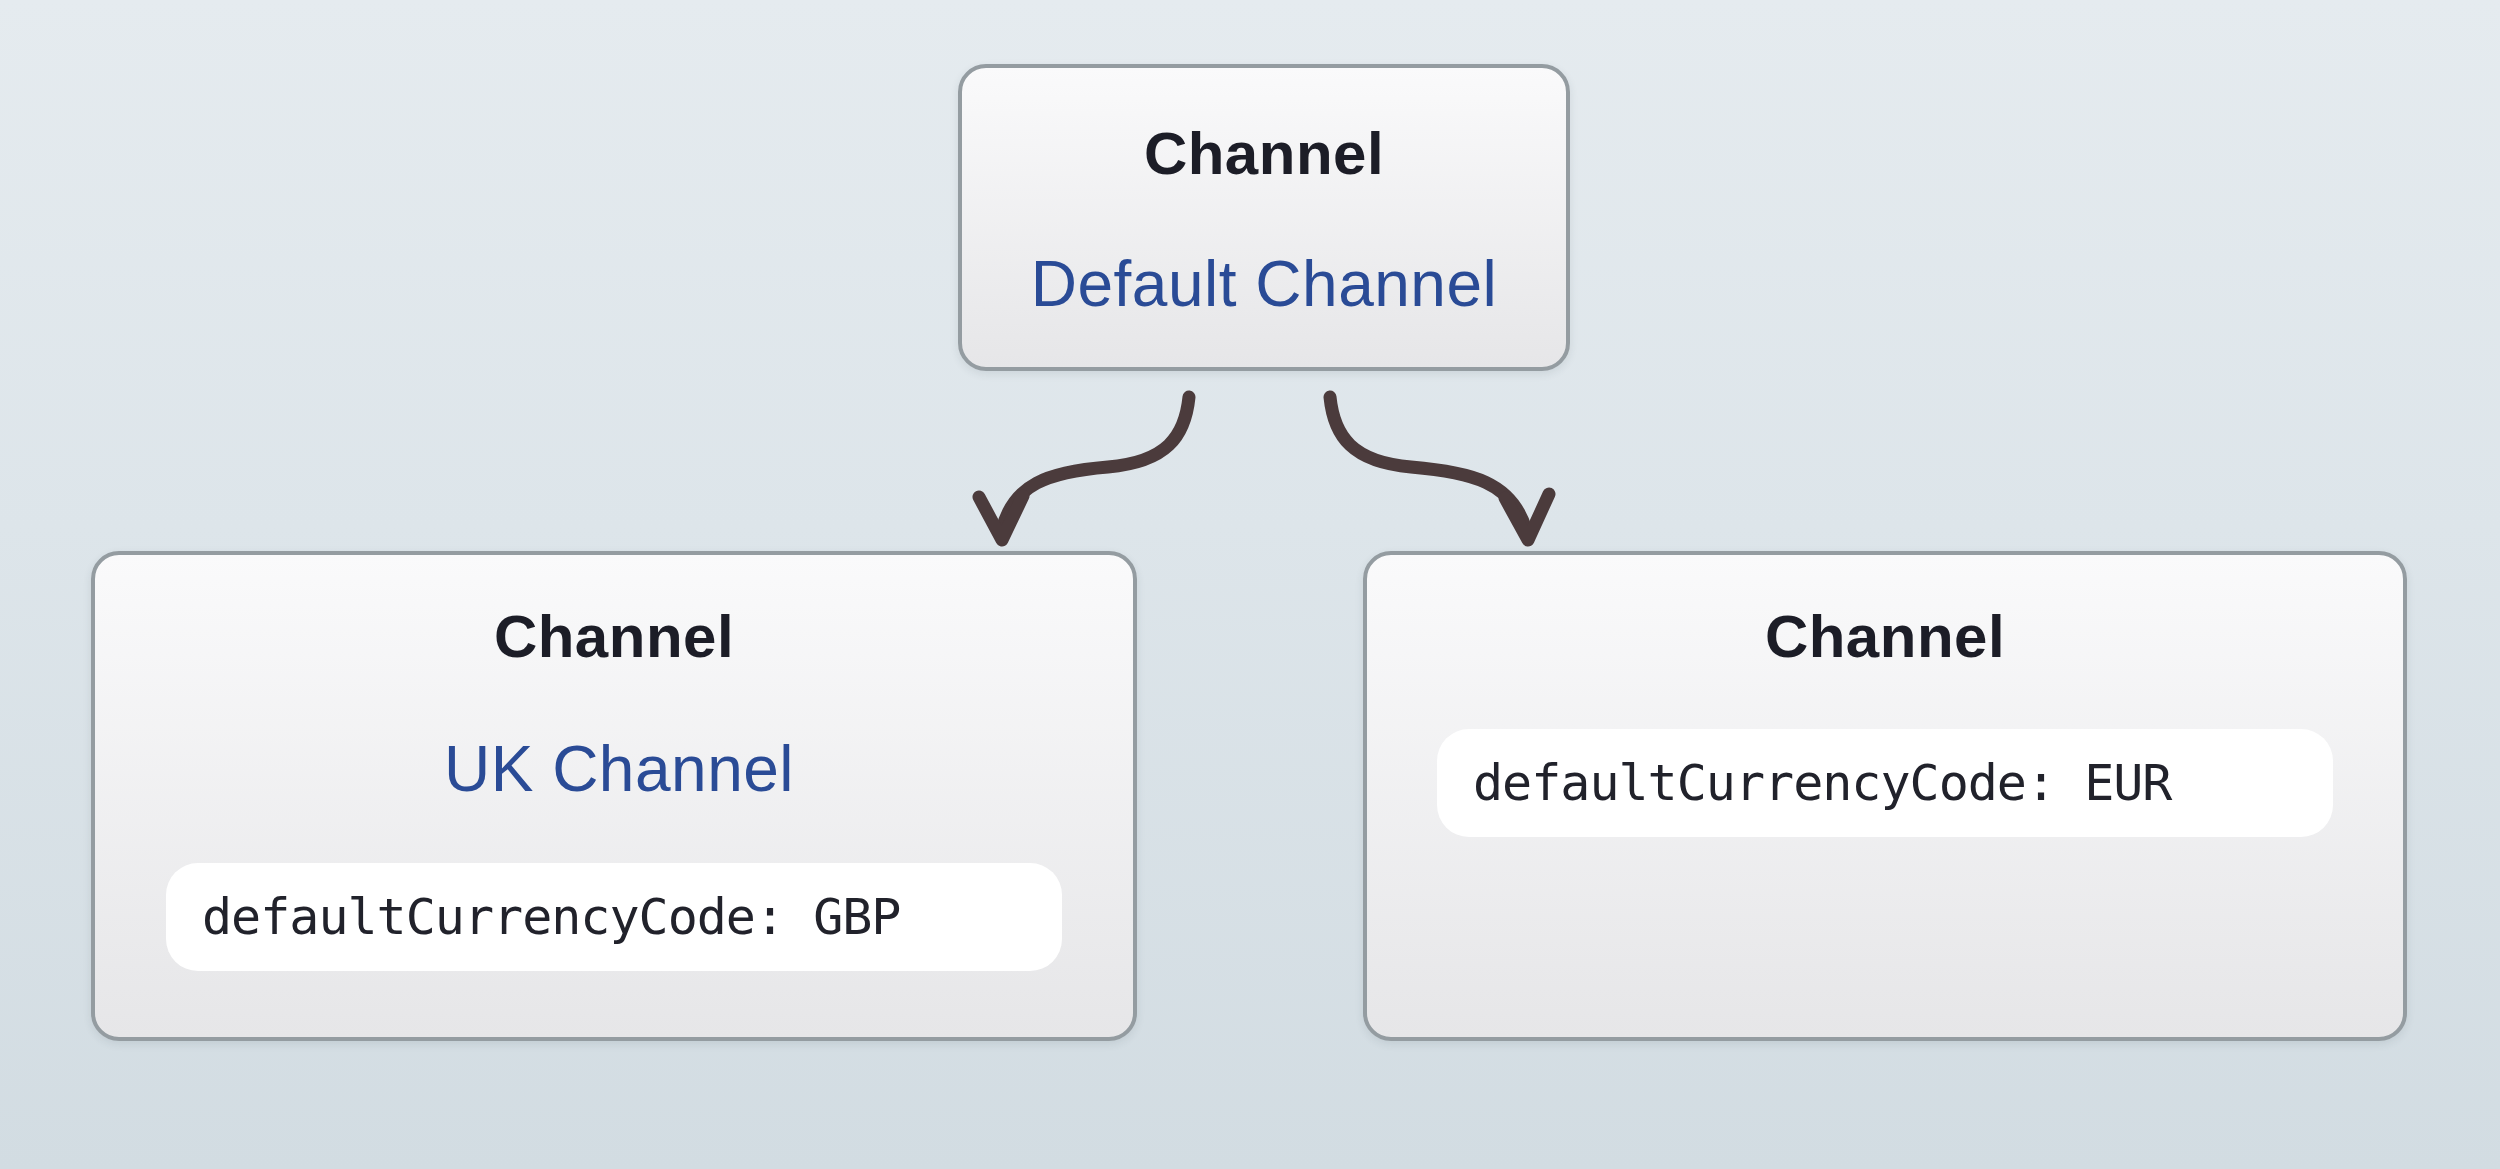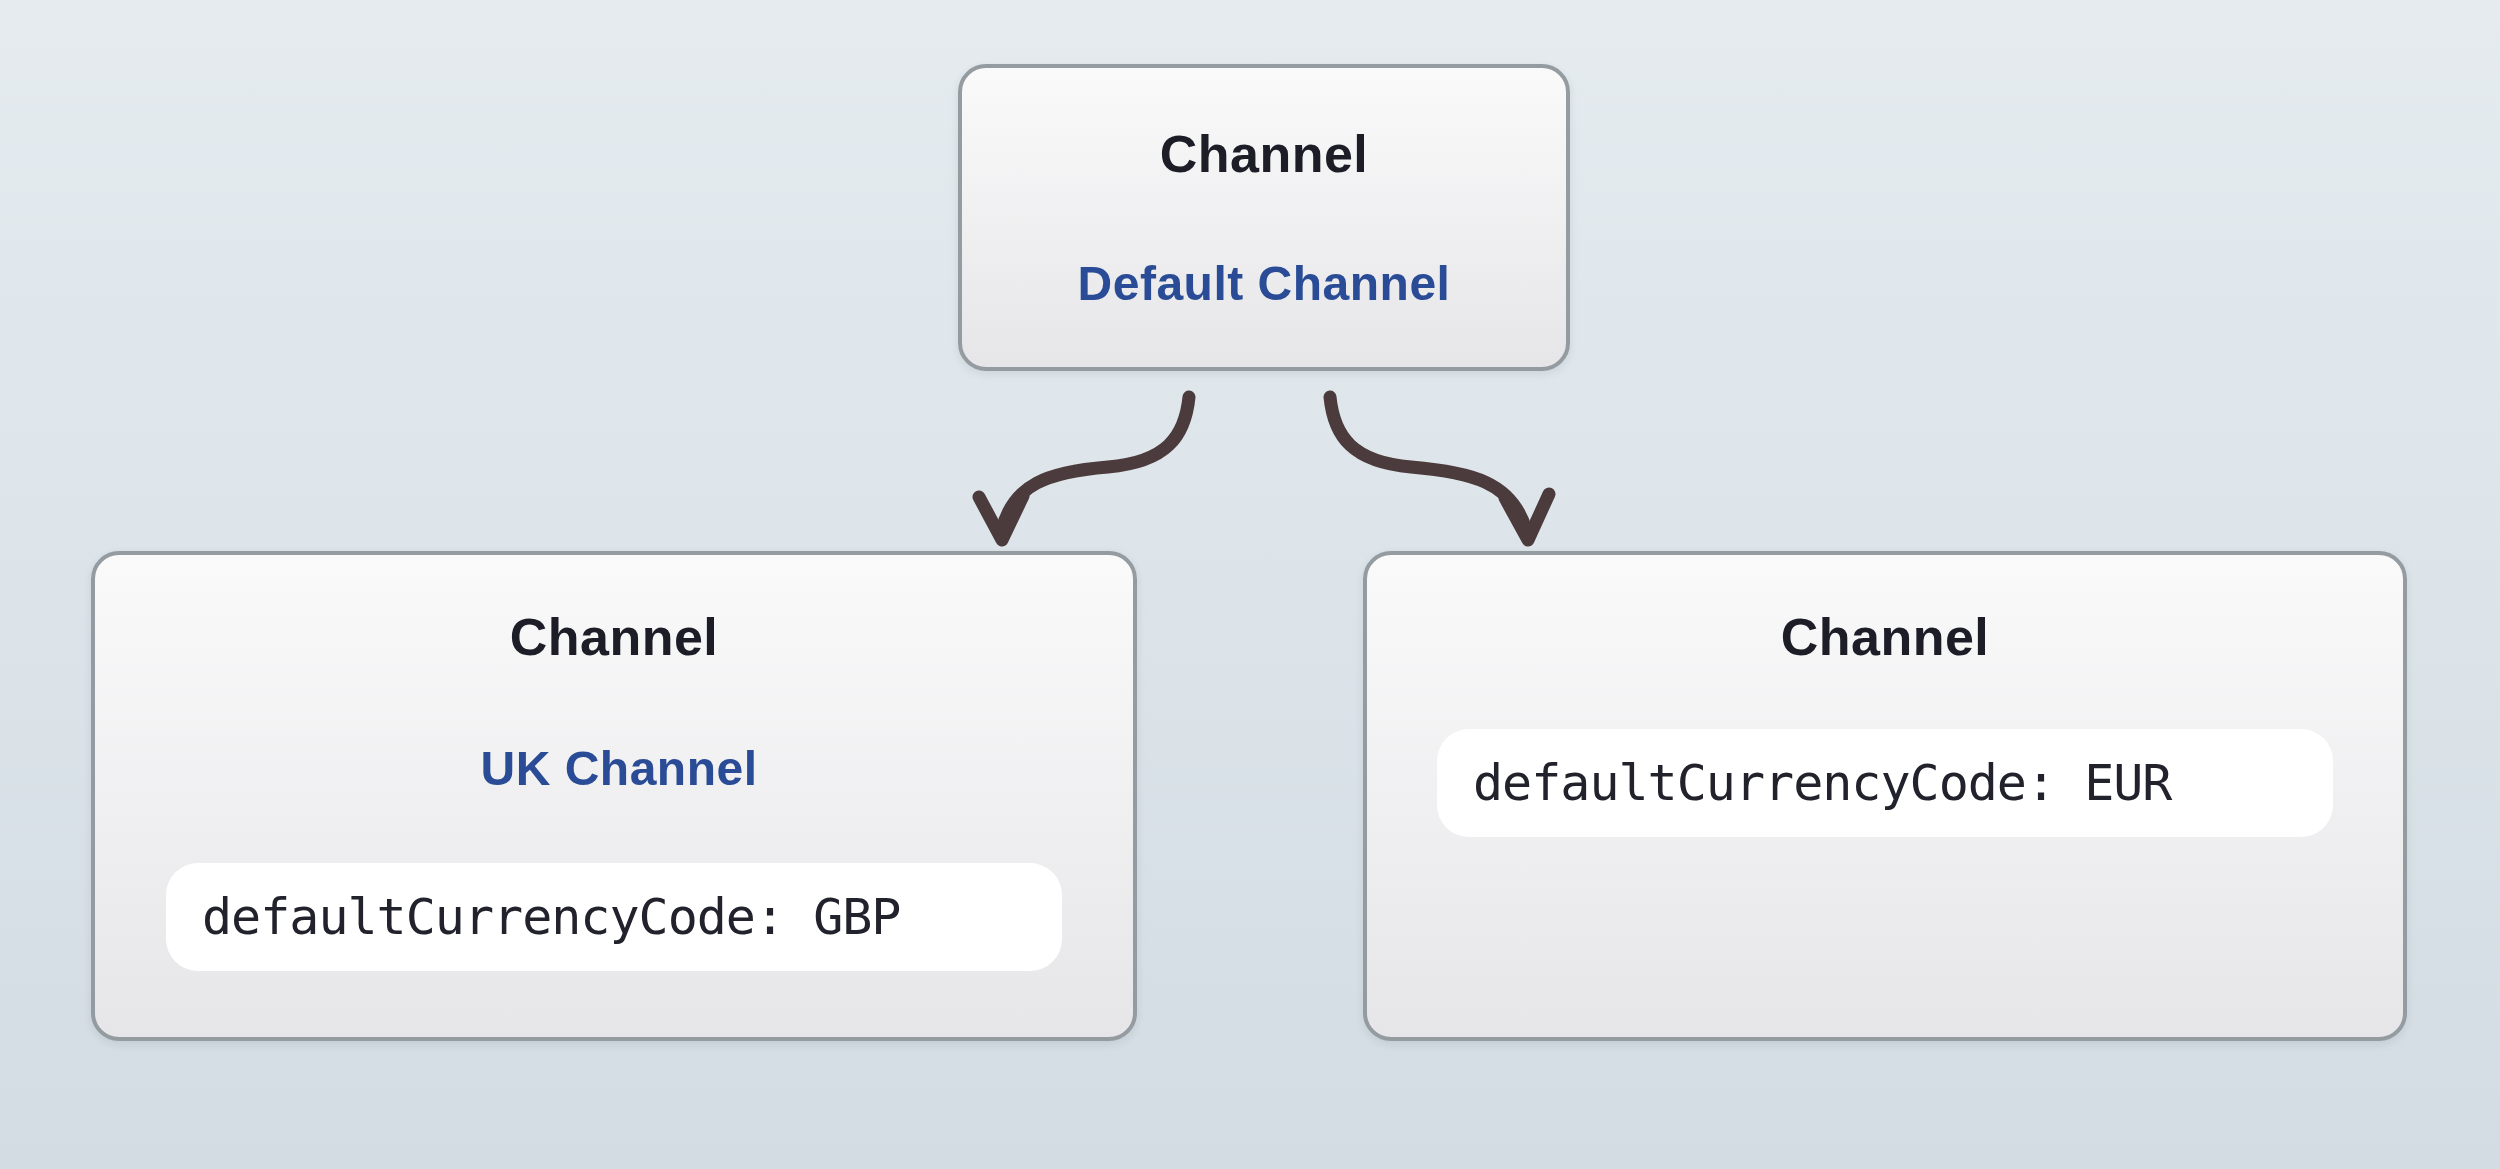--- a/index.html
+++ b/index.html
@@ -34,31 +34,31 @@
     box-shadow: 0 3px 8px rgba(40, 55, 65, 0.10);
     display: flex;
     flex-direction: column;
     align-items: center;
   }
   .node-top  { left: 958px;  top: 64px;  width: 612px;  height: 307px; padding-top: 44px; }
   .node-left { left: 91px;   top: 551px; width: 1046px; height: 490px; padding-top: 40px; }
   .node-right{ left: 1363px; top: 551px; width: 1044px; height: 490px; padding-top: 40px; }
 
   .node-type {
-    font-size: 52px;
+    font-size: 60px;
     line-height: 84px;
     font-weight: 700;
     color: var(--type-text);
     letter-spacing: 0.5px;
   }
   .node-name {
     margin-top: 44px;
-    font-size: 48px;
+    font-size: 64px;
     line-height: 88px;
-    font-weight: 700;
+    font-weight: 400;
     color: var(--name-text);
     letter-spacing: 0.5px;
   }
   .node-top .node-name { margin-top: 44px; }
   .node-left .node-name, .node-right .node-name { margin-top: 46px; margin-left: 10px; }
 
   .prop-pill {
     margin-top: 50px;
     width: 896px;
     height: 108px;

